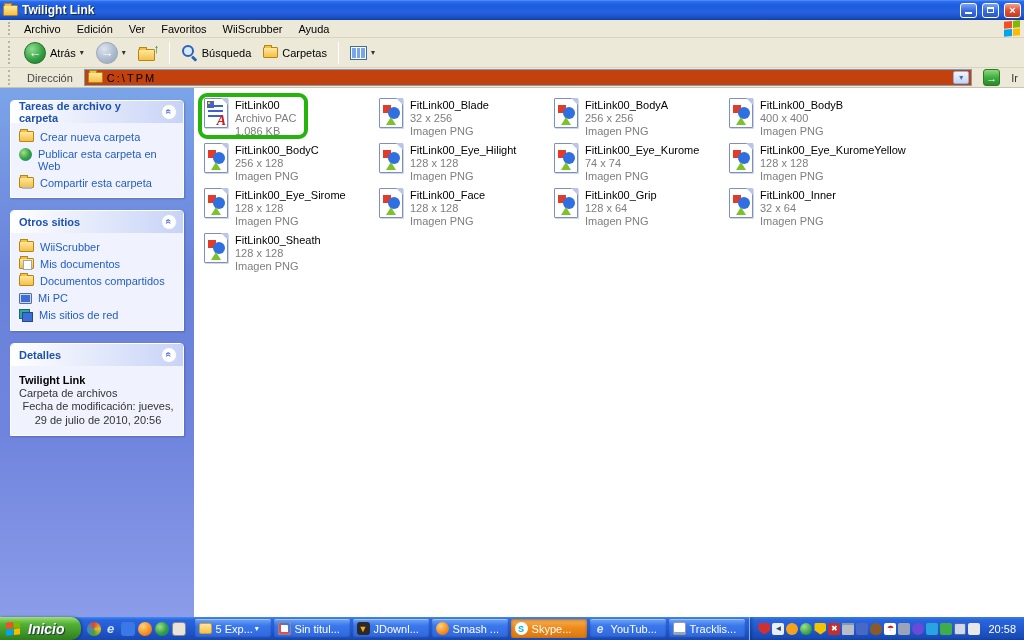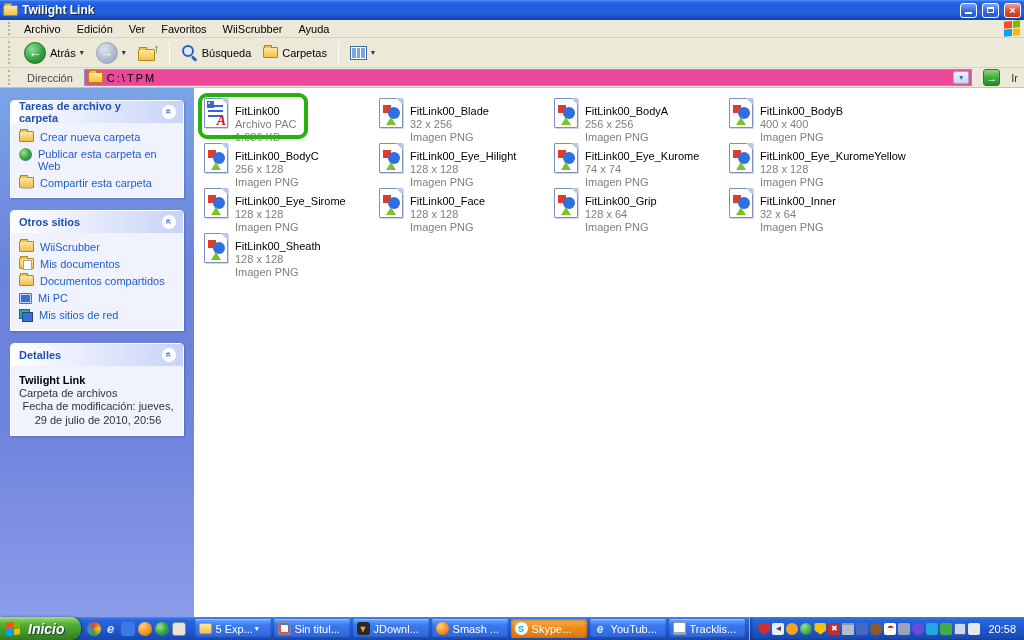--- a/index.html
+++ b/index.html
@@ -51,21 +51,21 @@
     border:2px solid #2a62b8;border-radius:50%;background:#d8e8ff;}
   .mag::after{content:"";position:absolute;left:11px;top:11px;width:6px;height:3px;
     background:#2a62b8;transform:rotate(45deg);transform-origin:left center;border-radius:1px;}
   .views{width:17px;height:14px;border:1px solid #3a6ea5;background:#fff;display:flex;gap:1px;padding:1px;}
   .views i{flex:1;background:#7aa6e8;}
 
   
   .addressbar{height:20px;background:#ECE9D8;display:flex;align-items:center;gap:11px;
     border-bottom:1px solid #c8c4b0;padding:0 4px 0 8px;}
   .addrlabel{color:#444;}
-  .addrfield{flex:1;height:17px;background:#ec4899;border:1px solid #7f9db9;display:flex;align-items:center;
+  .addrfield{flex:1;height:17px;background:#c2410c;border:1px solid #7f9db9;display:flex;align-items:center;
     gap:4px;padding:0 2px 0 3px;}
   .addrval{flex:1;letter-spacing:2px;color:#000;font-size:11px;}
   .addrdrop{width:16px;height:13px;background:linear-gradient(180deg,#eef4fe,#c6d6f2);
     border:1px solid #9ab0d0;border-radius:2px;display:flex;align-items:center;justify-content:center;
     color:#4a6aa8;font-size:8px;}
   .gobtn{width:17px;height:17px;border-radius:3px;border:1px solid #2a7a2a;color:#fff;font-weight:bold;
     background:linear-gradient(180deg,#8ed87e,#3fae3f 50%,#2a8a2a);display:flex;align-items:center;justify-content:center;font-size:11px;}
   .golabel{color:#333;margin-right:2px;}
 
   
@@ -110,21 +110,21 @@
   .i-png .sq{position:absolute;left:3px;top:6px;width:8px;height:8px;background:#e03c2a;}
   .i-png .ci{position:absolute;right:2px;top:8px;width:12px;height:12px;border-radius:50%;background:#2f6fe0;}
   .i-png .tri{position:absolute;left:6px;bottom:2px;width:0;height:0;z-index:1;
     border-left:5px solid transparent;border-right:5px solid transparent;border-bottom:8px solid #7cc32a;}
   .i-pac .lines{position:absolute;left:3px;top:6px;right:4px;height:15px;
     background:repeating-linear-gradient(180deg,#3d62d8 0 2px,transparent 2px 5px);}
   .i-pac .mini{position:absolute;left:2px;top:2px;width:7px;height:7px;background:#ffd23e;
     border:1px solid #666;box-shadow:inset -3px -3px 0 #2f6fe0;}
   .i-pac .redA{position:absolute;right:1px;bottom:-1px;font-family:"Liberation Serif",serif;
     font-style:italic;font-weight:bold;font-size:14px;color:#cc1f1f;line-height:14px;}
-  .ftext{line-height:13px;padding-top:7px;}
+  .ftext{line-height:13px;padding-top:1px;}
   .fname{color:#000;}
   .fsub{color:#7e7e7e;}
 
   
   .taskbar{height:23px;display:flex;align-items:stretch;
     background:linear-gradient(180deg,#3f8cf3 0%,#2a66e0 12%,#2258cf 55%,#1747ae 100%);}
   .startbtn{display:flex;align-items:center;gap:4px;padding:0 16px 0 6px;border-radius:0 10px 10px 0;
     background:linear-gradient(180deg,#9ede7a 0%,#53b234 30%,#3f9428 70%,#2f7c1e 100%);
     box-shadow:1px 0 3px rgba(0,0,0,.4);}
   .startbtn .winlogo{width:14px;height:13px;transform:skewY(-6deg);}

